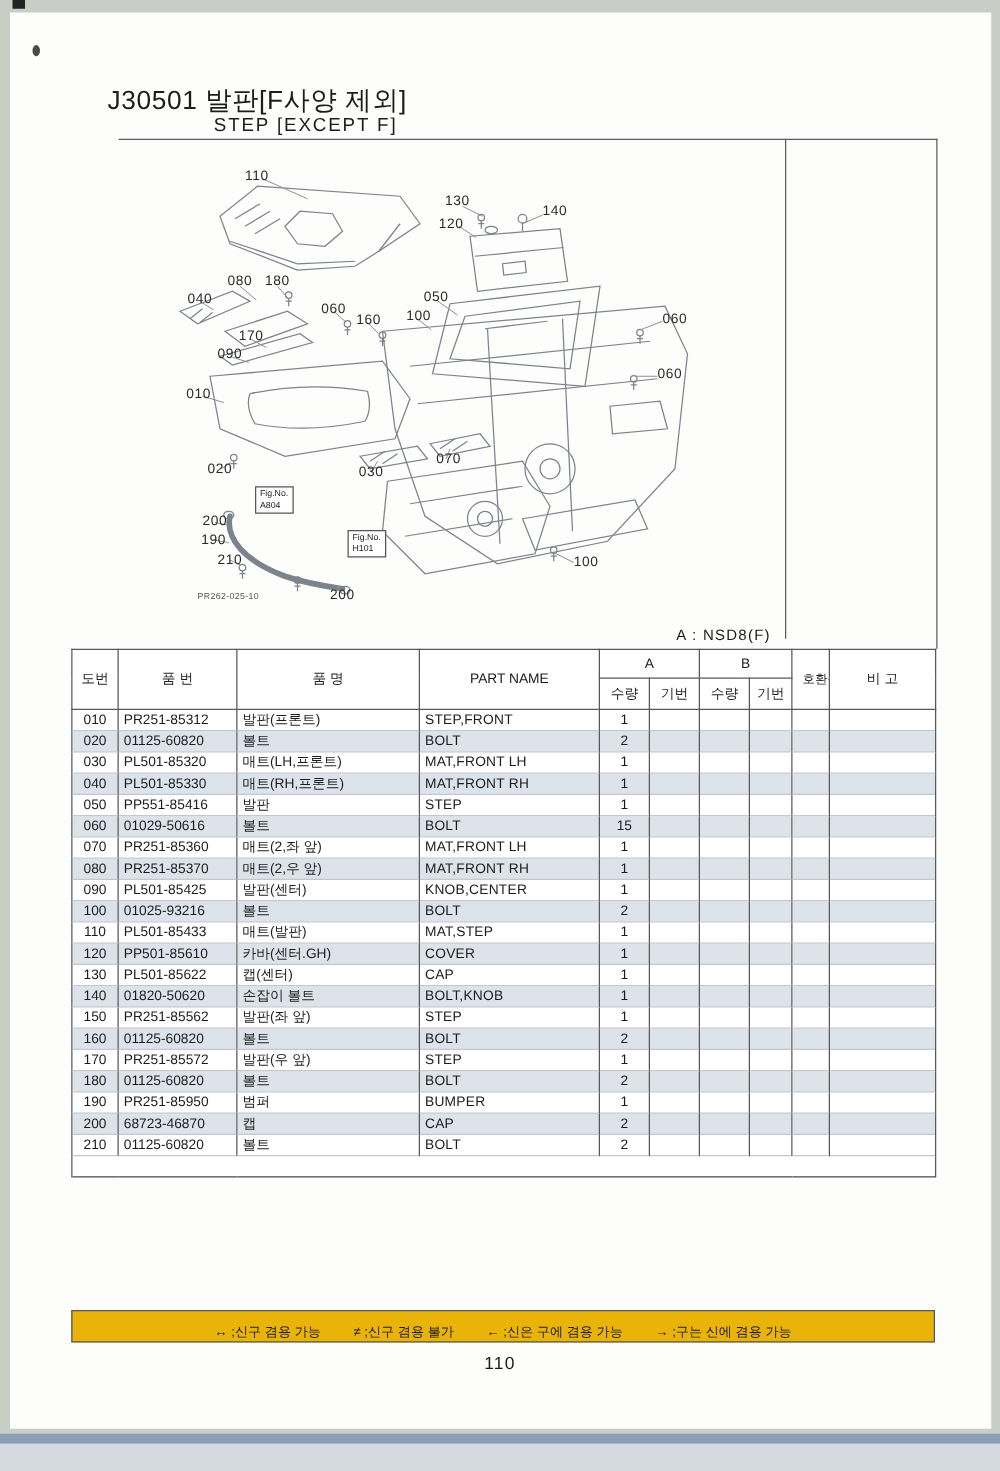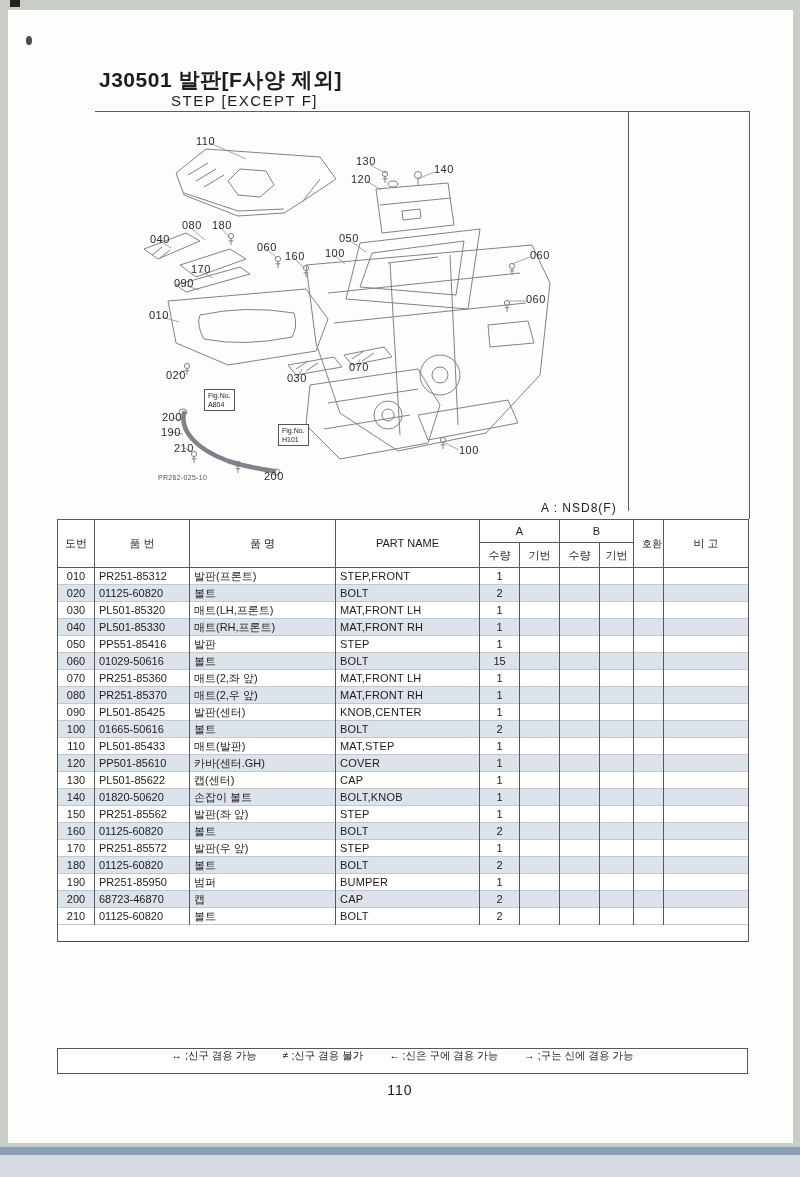--- a/index.html
+++ b/index.html
@@ -7,21 +7,21 @@
     width:800px; height:1177px; position:relative; overflow:hidden;
     background:#c8cec6; color:#1c1c1c;
     font-family:"Liberation Sans","DejaVu Sans",sans-serif;
   }
   .sheet { position:absolute; left:8px; top:10px; width:785px; height:1133px; background:#fdfdfb; }
   .bottom-strip { position:absolute; left:0; top:1147px; width:800px; height:8px; background:#8ba0b7; }
   .bottom-pale  { position:absolute; left:0; top:1155px; width:800px; height:22px; background:#d4dae0; }
   .corner-mark  { position:absolute; left:10px; top:0; width:10px; height:7px; background:#222; }
   .corner-mark2 { position:absolute; left:26px; top:36px; width:6px; height:9px; background:#4a4a4a; border-radius:50%; }
 
-  .title-kr { position:absolute; left:99px;  top:66px; font-size:21px; font-weight:700; letter-spacing:0.5px; }
+  .title-kr { position:absolute; left:86px;  top:66px; font-size:21px; font-weight:400; letter-spacing:0.5px; }
   .title-en { position:absolute; left:171px; top:92px; font-size:15px; letter-spacing:1.5px; }
 
   .rule-top { position:absolute; left:95px;  top:111px; width:655px; height:1px; background:#5a5e63; }
   .v-sep    { position:absolute; left:628px; top:111px; width:1px; height:400px; background:#5a5e63; }
   .v-right  { position:absolute; left:749px; top:111px; width:1px; height:408px; background:#5a5e63; }
 
   .diagram { position:absolute; left:88px; top:113px; width:545px; height:398px; }
   .diagram svg { position:absolute; left:0; top:0; }
   .callout { position:absolute; font-size:11px; letter-spacing:0.5px; color:#2a2a2a; white-space:nowrap; }
   .figref  { position:absolute; border:1px solid #555; font-size:7px; line-height:1.3; padding:1px 3px; background:#fff; }
@@ -43,22 +43,22 @@
   table.parts thead tr.sub th { height:24px; }
   table.parts tbody td { border-top:1px solid #c2c8ce; border-bottom:none; height:16px; line-height:15px; }
   tbody tr.shaded { background:#dce3ea; }
   .c-fig { text-align:center; }
   .c-qty { text-align:center; }
   .c-en  { letter-spacing:0.2px; }
   tr.filler td { height:146px; border-top:1px solid #c2c8ce; }
   .vert span { display:inline-block; width:13px; word-break:break-all; line-height:1.2; font-size:10px; }
 
   .legend { position:absolute; left:57px; top:1048px; width:691px; height:26px;
-    border:1px solid #55595e; box-sizing:border-box; background:#ffffff;
-    display:flex; align-items:flex-start; justify-content:center; gap:26px; font-size:10.5px; }
+    border:1px solid #55595e; box-sizing:border-box; background:#eab308;
+    display:flex; align-items:flex-end; justify-content:center; gap:26px; font-size:10.5px; }
   .pageno { position:absolute; left:0; top:1082px; width:800px; text-align:center; font-size:14px; letter-spacing:1px; }
 </style>
 </head>
 <body>
 
 <div class="sheet"></div>
 <div class="corner-mark"></div>
 <div class="corner-mark2"></div>
 <div class="bottom-strip"></div>
 <div class="bottom-pale"></div>
@@ -312,21 +312,21 @@
         <td class="c-en">KNOB,CENTER</td>
         <td class="c-qty">1</td>
         <td class="c-ser"></td>
         <td class="c-qty"></td>
         <td class="c-ser"></td>
         <td class="c-compat"></td>
         <td class="c-rem"></td>
       </tr>
       <tr class="shaded">
         <td class="c-fig">100</td>
-        <td class="c-part">01665-50616</td>
+        <td class="c-part">01025-93216</td>
         <td class="c-kr">볼트</td>
         <td class="c-en">BOLT</td>
         <td class="c-qty">2</td>
         <td class="c-ser"></td>
         <td class="c-qty"></td>
         <td class="c-ser"></td>
         <td class="c-compat"></td>
         <td class="c-rem"></td>
       </tr>
       <tr>

